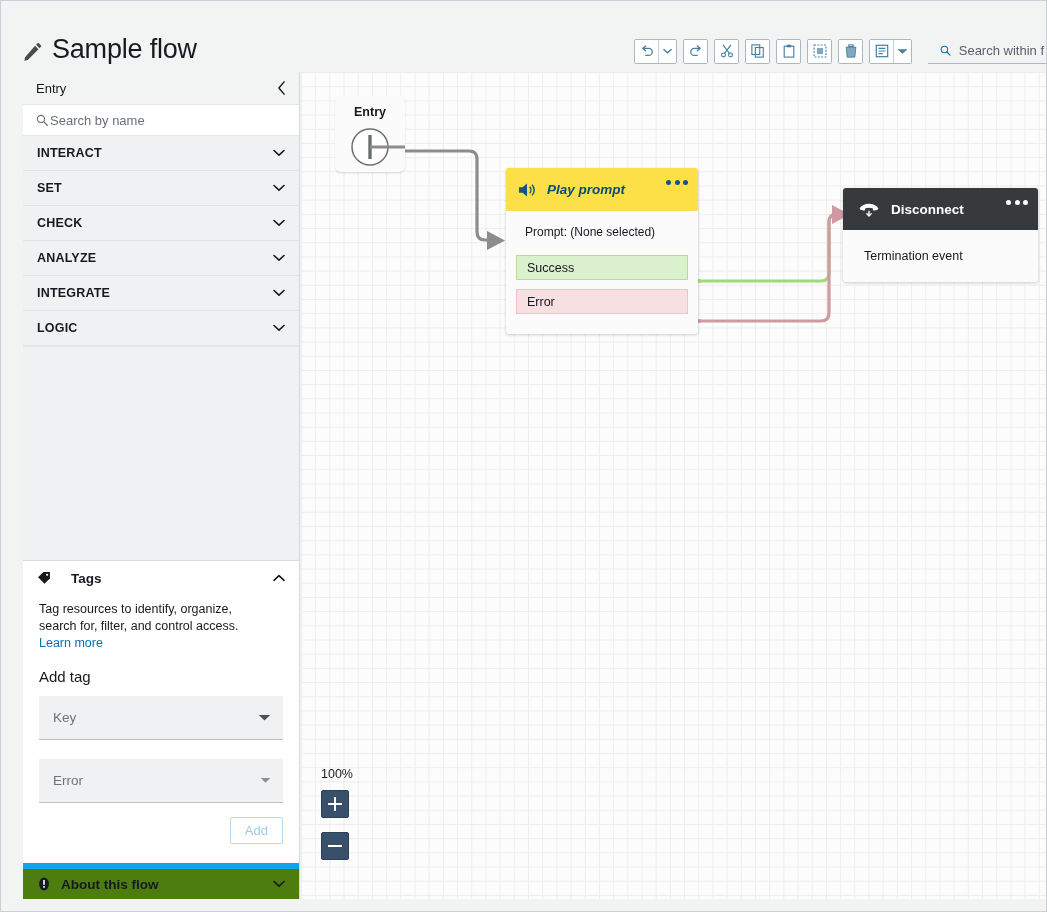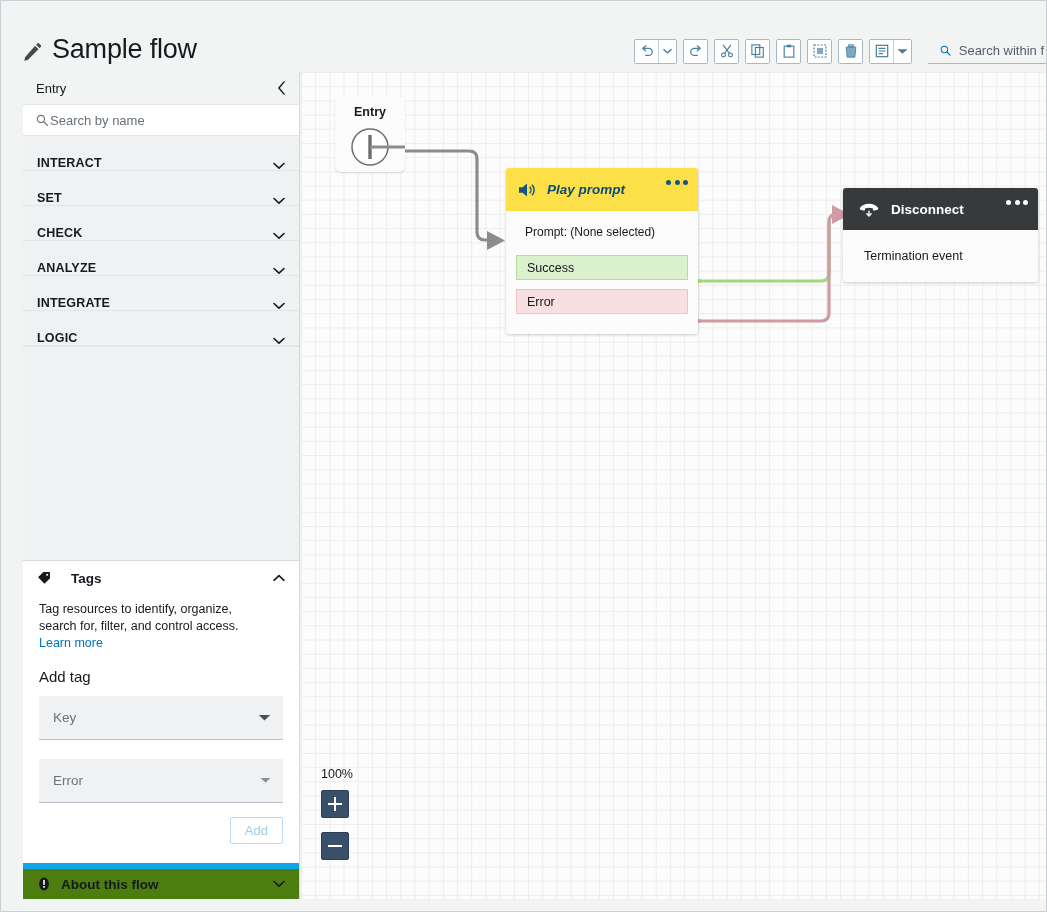--- a/index.html
+++ b/index.html
@@ -146,21 +146,21 @@
     font-size: 13px;
     color: #687078;
   }
   .cat-list {
     background: #eff1f3;
     border-bottom: 1px solid #e4e7e9;
   }
   .cat-row {
     height: 35px;
     display: flex;
-    align-items: flex-end;
+    align-items: center;
     justify-content: space-between;
     padding: 0 14px 0 14px;
     border-bottom: 1px solid #e2e5e8;
     cursor: pointer;
     box-sizing: border-box;
   }
   .cat-row .cat-label {
     font-size: 12.5px;
     font-weight: bold;
     color: #16191f;

